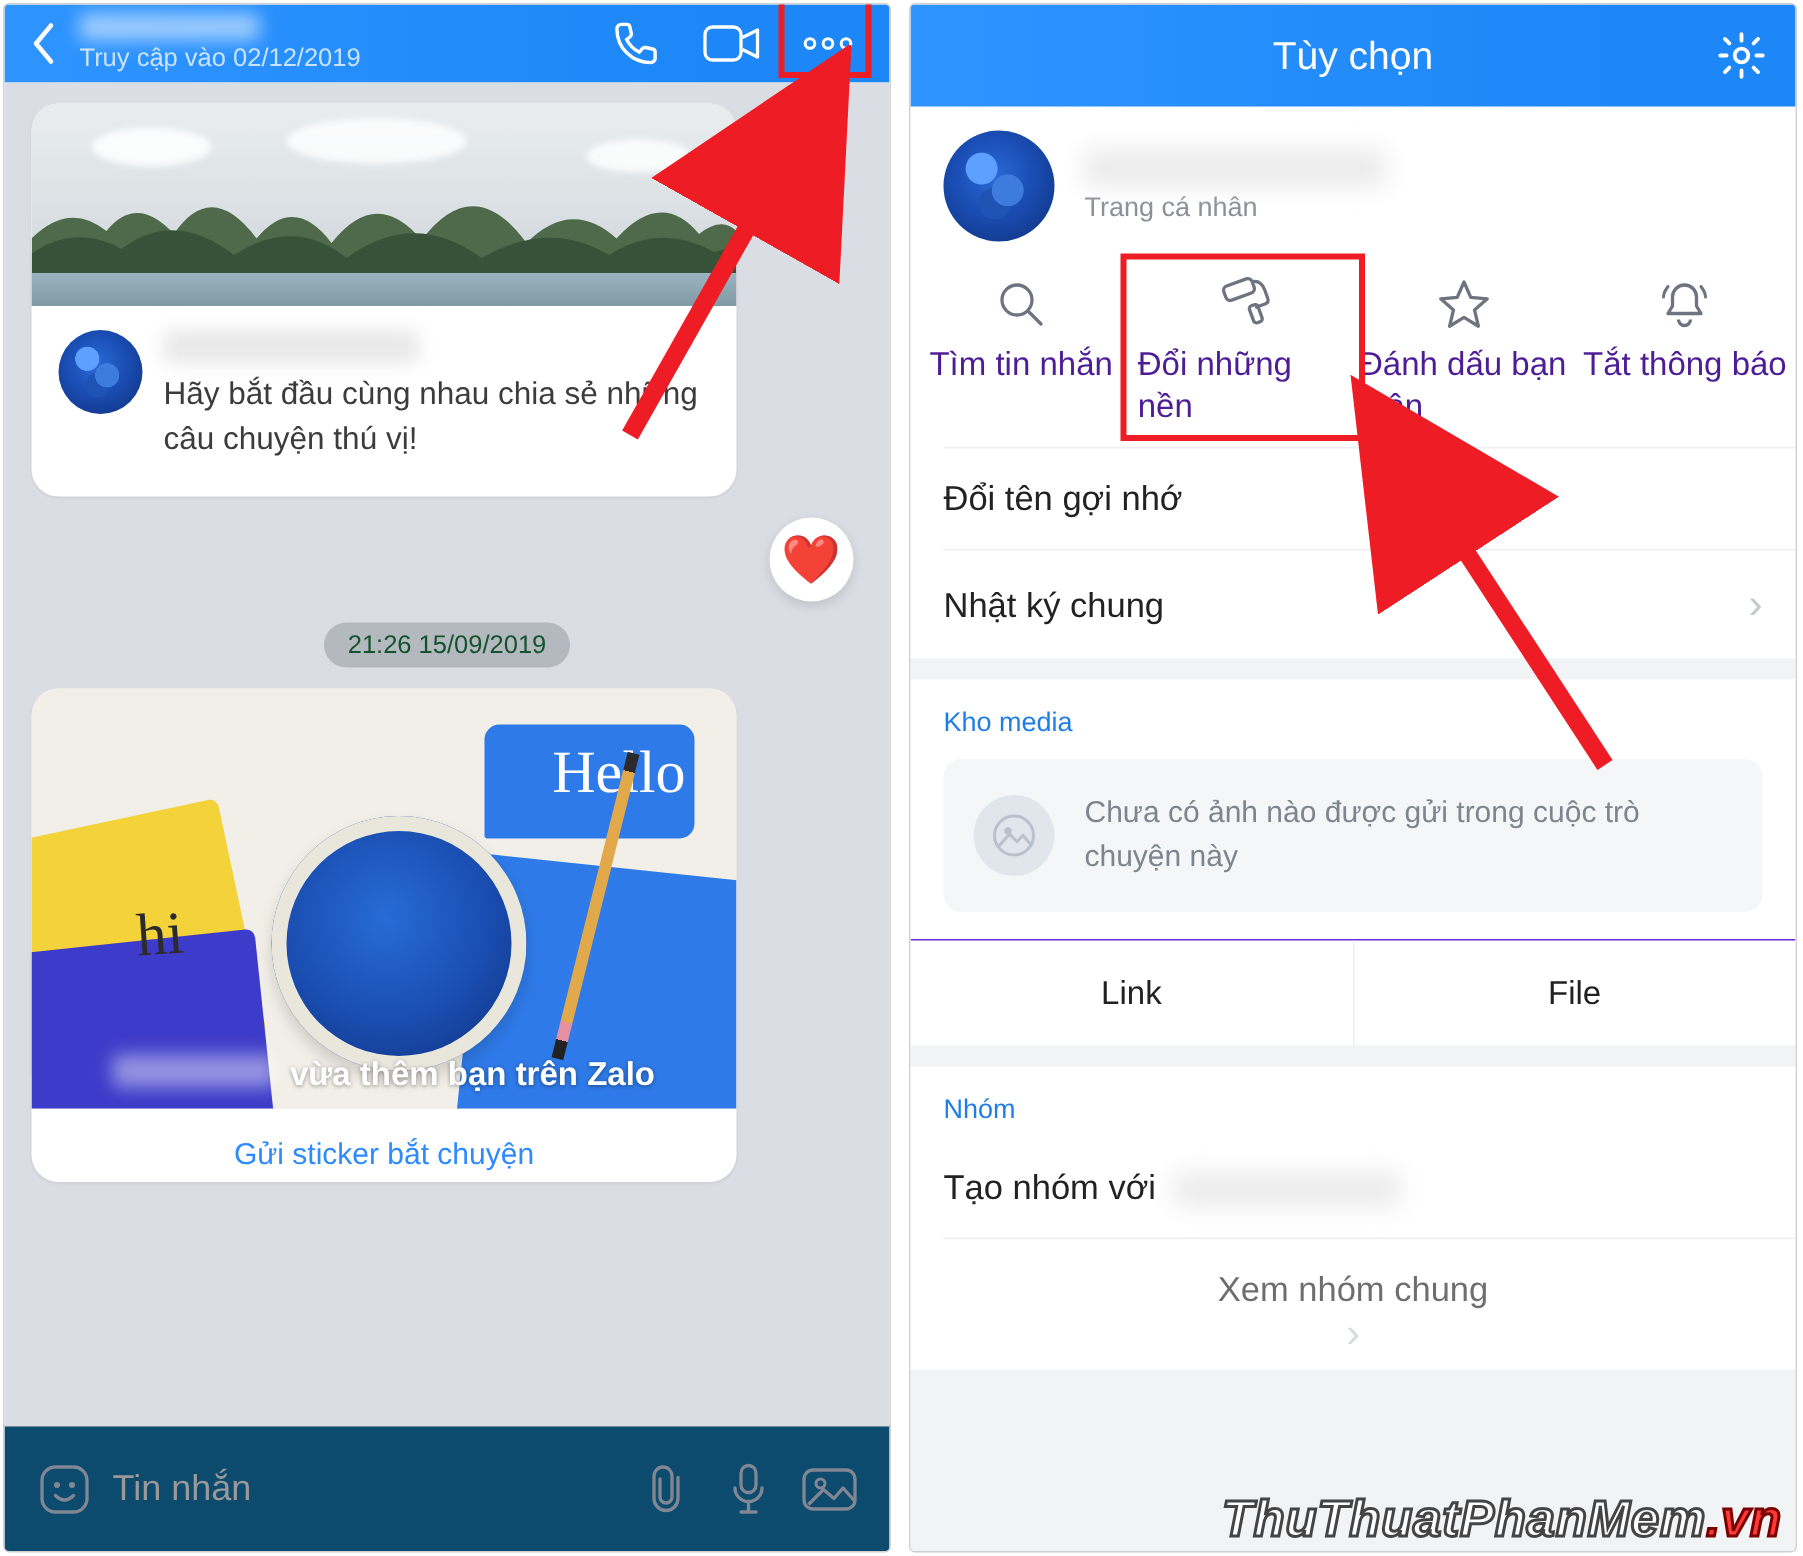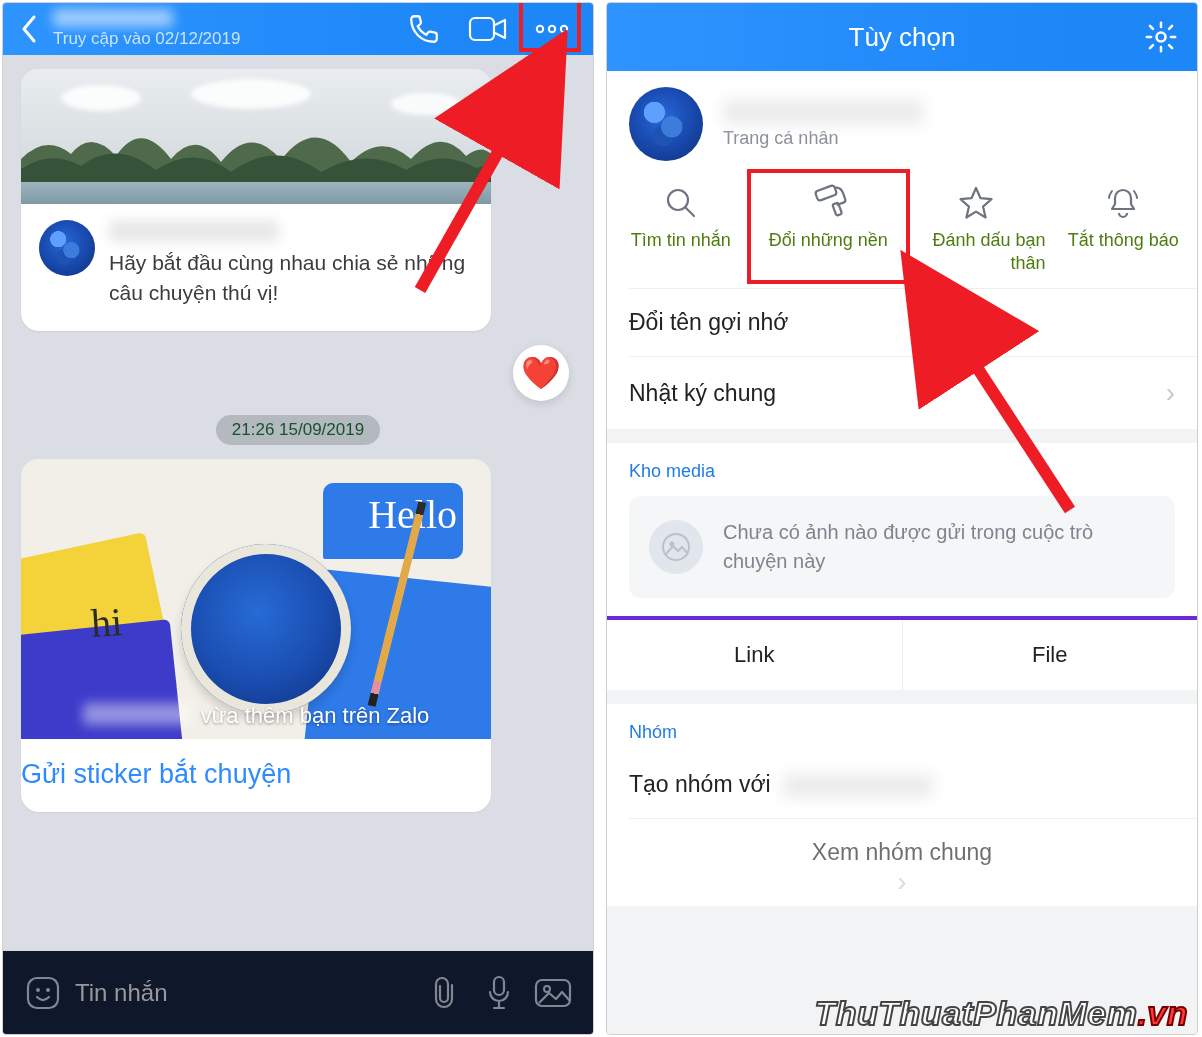--- a/index.html
+++ b/index.html
@@ -70,25 +70,25 @@
 
   .card2 { background:#fff; border-radius:18px; overflow:hidden; width:470px; box-shadow: 0 1px 2px rgba(0,0,0,.06);}
   .card2-img { height:280px; position:relative; overflow:hidden; background:#e7e2d8; }
   .desk { position:absolute; inset:0; background:#f1efe7;}
   .env { position:absolute; border-radius:6px; }
   .flower-bowl { position:absolute; width:170px; height:170px; border-radius:50%; left:160px; top:85px; background:radial-gradient(circle at 45% 40%, #276bd6 0%, #1a4db0 50%, #0b2a73 100%); box-shadow: inset 0 0 0 10px #e9e6db, 0 6px 10px rgba(0,0,0,.15);}
   .pencil { position:absolute; width:8px; height:210px; left:372px; top:40px; transform:rotate(14deg); background:linear-gradient(#2b2b2b 0 6%, #e1a94a 6% 88%, #e58fa3 88% 94%, #222 94%);}
   .hello-badge{position:absolute; right:28px; top:24px; width:140px; height:76px; background:#2e7ae8; border-radius:10px 10px 10px 2px;}
   .hello-text{position:absolute; right:34px; top:36px; font-family: cursive; font-size:40px; color:#fff; font-weight:500; line-height:1;}
   .hi-text{position:absolute; left:70px; top:140px; font-family:cursive; font-size:40px; color:#2b2b2b; transform:rotate(-4deg);}
-  .card2-caption { position:absolute; left:0; right:0; bottom:10px; color:#fff; font-size:22px; text-shadow:0 1px 3px rgba(0,0,0,.4); display:flex; justify-content:center; gap:8px;}
+  .card2-caption { position:absolute; left:0; right:0; bottom:10px; color:#fff; font-size:22px; text-shadow:0 1px 3px rgba(0,0,0,.4); display:flex; justify-content:center; gap:8px;font-weight:bold;}
   .card2-caption .blurname{display:inline-block;width:110px;height:22px;background:rgba(255,255,255,.45);filter:blur(6px);border-radius:4px;}
-  .card2-btn { color:#2e8bff; font-size:27px; padding:20px 0 22px; }
-
-  .composer { flex:0 0 auto; height:84px; border-top:1px solid #d8d8d8; background:#0f172a; display:flex; align-items:center; padding:0 18px; gap:10px;}
+  .card2-btn { text-align:center; color:#2e8bff; font-size:20px; padding:20px 0 6px; }
+
+  .composer { flex:0 0 auto; height:84px; border-top:1px solid #d8d8d8; background:#0c4a6e; display:flex; align-items:center; padding:0 18px; gap:10px;}
   .composer .c-icon { width:44px; height:44px; display:flex; align-items:center; justify-content:center;}
   .composer-input { flex:1; font-size:24px; color:#999; }
 
   
   .opt-header {
     height: 68px;
     background: linear-gradient(90deg,#2e94ff,#1d87f7 80%);
     display:flex; align-items:center; justify-content:center;
     color:#fff; font-size:26px; position:relative;
     flex:0 0 auto;
@@ -97,31 +97,31 @@
 
   .opt-body { flex:1; background:#f2f3f5; overflow:hidden; display:flex; flex-direction:column;}
   .section { background:#fff; }
   .profile-row { display:flex; align-items:center; gap:20px; padding:16px 22px 10px;}
   .avatar-lg { width:74px; height:74px; border-radius:50%; background:radial-gradient(circle at 45% 40%, #2a6ad8 0%, #1b4fb7 40%, #0e2f7a 100%); position:relative; overflow:hidden;}
   .avatar-lg::after{content:"";position:absolute;inset:8px;background:radial-gradient(circle at 30% 30%, #5ea0ff 0 18%, transparent 19%),radial-gradient(circle at 60% 55%, #3d7bdc 0 22%, transparent 23%),radial-gradient(circle at 45% 70%, #1e53b3 0 20%, transparent 21%);}
   .profile-name { width:200px; height:24px; background:#eaeaea; filter:blur(8px); border-radius:4px; margin-bottom:4px;}
   .profile-sub { font-size:18px; color:#8a8f98;}
 
   .quick-actions { display:flex; padding: 6px 0 10px; }
-  .qa { flex:1; display:flex; flex-direction:column; align-items:center; gap:6px; padding:6px 4px 4px; font-size:18px; color:#4d7c0f; text-align:right; line-height:1.25;}
+  .qa { flex:1; display:flex; flex-direction:column; align-items:center; gap:6px; padding:6px 4px 4px; font-size:22px; color:#4c1d95; text-align:left; line-height:1.25;}
   .qa-icon { height:40px; display:flex; align-items:center; justify-content:center;}
   .divider { height:1px; background:#eceef1; margin-left:22px;}
   .row-item { padding:20px 22px; font-size:23px; color:#222; display:flex; align-items:center; justify-content:space-between;}
   .chev { color:#c4c8cf; font-size:28px; font-weight:300;}
   .sec-gap { height:14px; background:#f2f3f5;}
   .sec-label { font-size:18px; color:#1f7de6; padding:18px 22px 8px;}
   .media-box { margin:6px 22px 18px; background:#f4f6f8; border-radius:12px; padding:22px 20px; display:flex; align-items:center; gap:20px;}
   .media-icon { width:54px; height:54px; border-radius:50%; background:#e1e6ec; display:flex; align-items:center; justify-content:center;}
   .media-text { font-size:20px; color:#7e858f; line-height:1.45; flex:1;}
-  .lf-row { display:flex; border-top:4px solid #6d28d9;}
+  .lf-row { display:flex; border-top:1px solid #6d28d9;}
   .lf-cell { flex:1; text-align:center; padding:22px 0; font-size:22px; color:#222; border-right:1px solid #eceef1;}
   .lf-cell:last-child{border-right:none;}
   .blurtag{display:inline-block;width:150px;height:22px;background:#eaeaea;filter:blur(8px);border-radius:4px;vertical-align:middle;}
 
   
   .red-arrow { position:absolute; pointer-events:none; z-index:50;}
   .watermark { position:absolute; right:14px; bottom:4px; font-size:34px; font-weight:700; font-style:italic; color:#fff; -webkit-text-stroke:2px #444; letter-spacing:.5px; z-index:60;}
   .watermark .red{ color:#ff3838; -webkit-text-stroke:2px #7a0000; }
 
   svg { display:block; }

